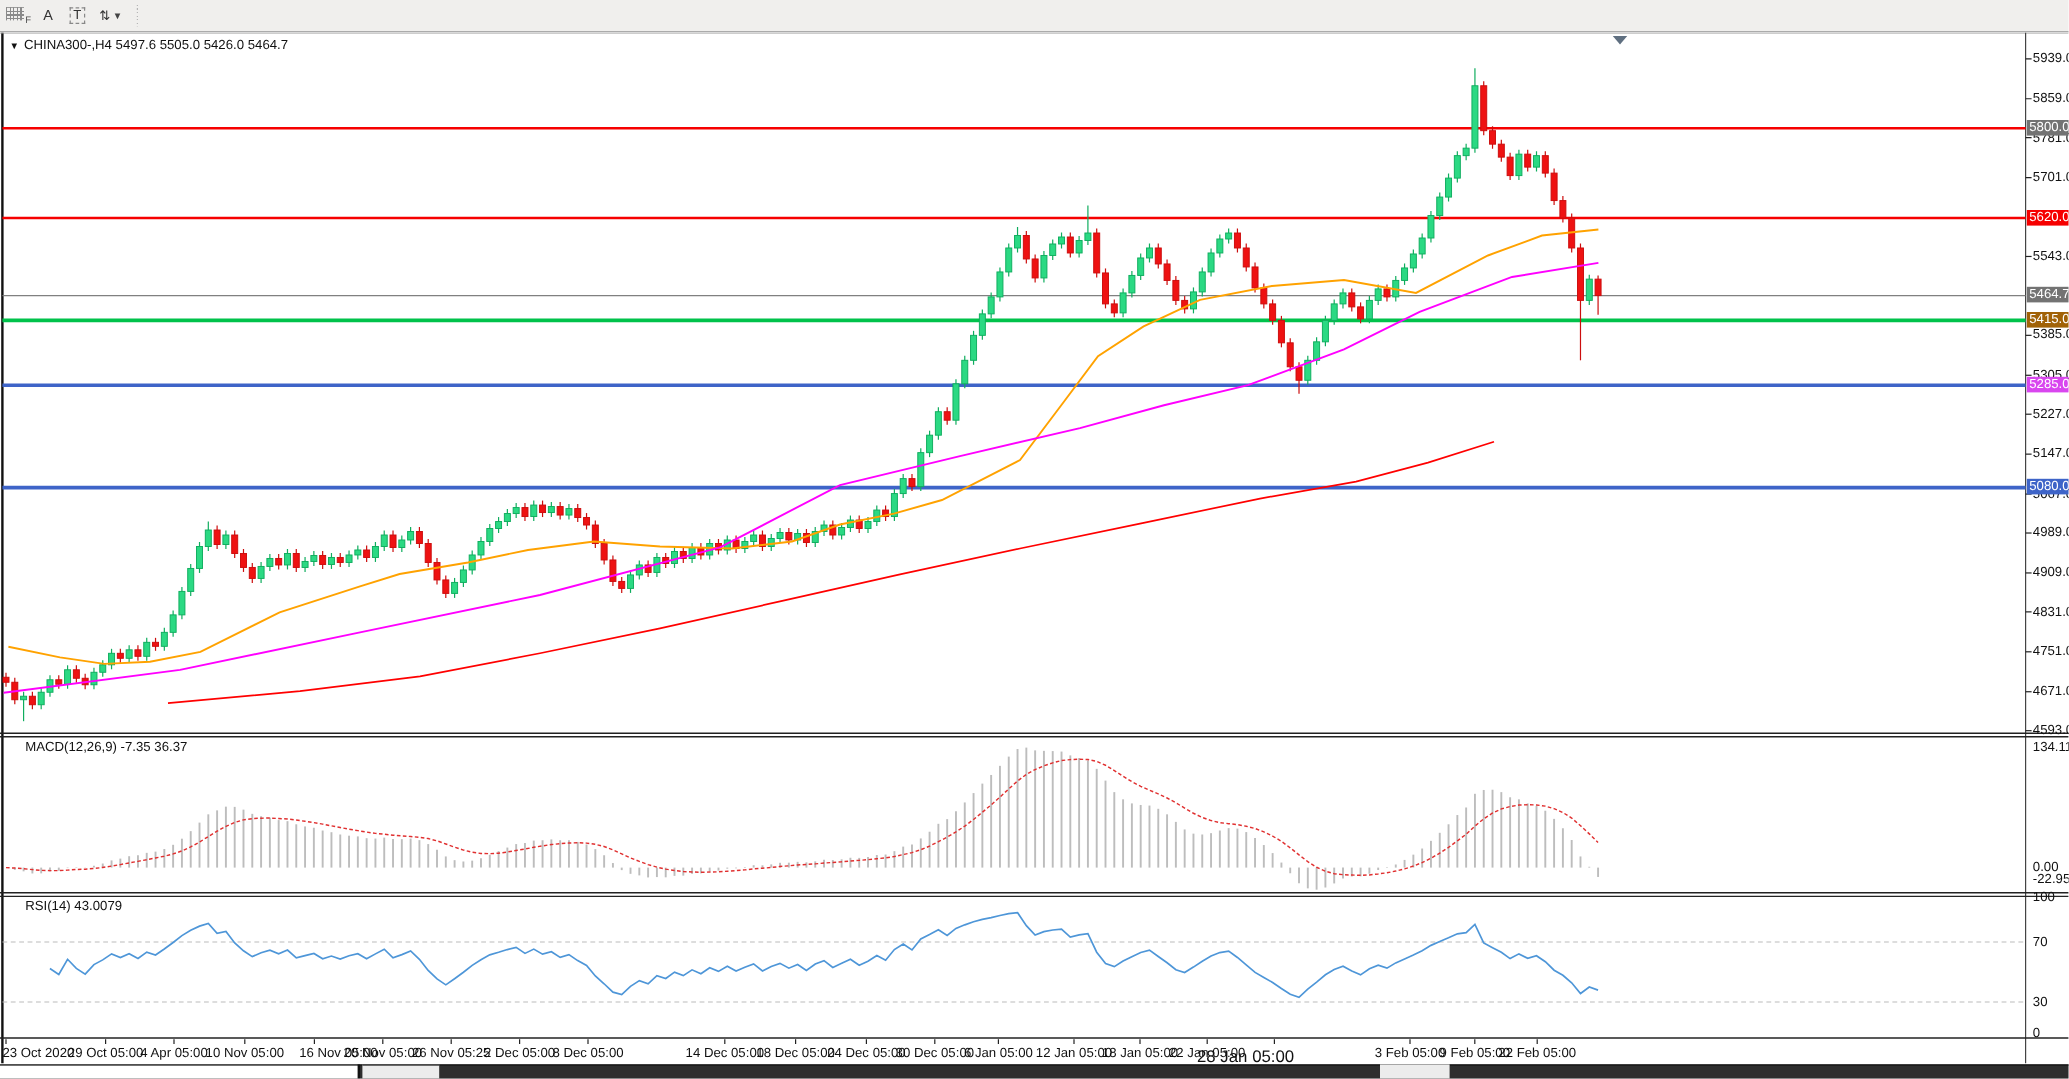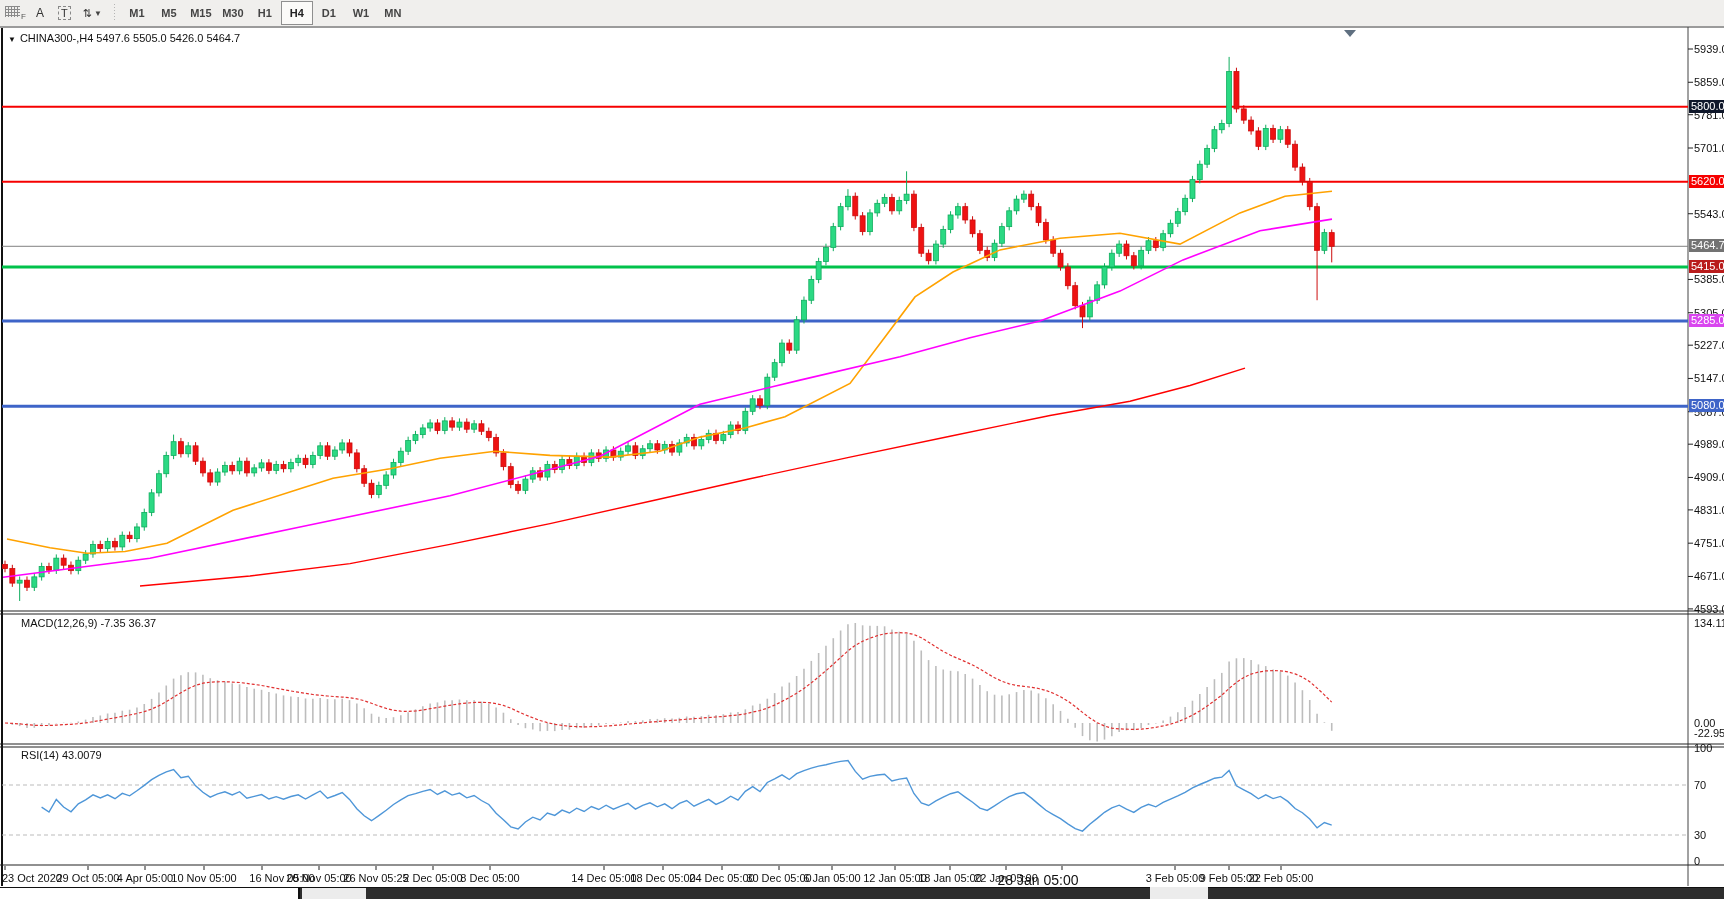--- a/index.html
+++ b/index.html
@@ -47,31 +47,20 @@
         <span>A</span>
       </div>
     <div class="tb-btn dashed">
         <span class="tbox">T</span>
       </div>
     <div class="tb-btn">
       <span style="font-size:11px;">⇅</span>
       <span class="caret">▼</span>
     </div>
     <div class="tb-sep"></div>
-    <div id="tf-group" style="display:flex;">
-        <div class="tf-btn">M1</div>
-        <div class="tf-btn">M5</div>
-        <div class="tf-btn">M15</div>
-        <div class="tf-btn">M30</div>
-        <div class="tf-btn">H1</div>
-        <div class="tf-btn active">H4</div>
-        <div class="tf-btn">D1</div>
-        <div class="tf-btn">W1</div>
-        <div class="tf-btn">MN</div>
-      </div>
   </div>
 
   <div id="chartwin">
     <svg id="plot-svg" width="1724" height="872">
         <line x1="2" y1="0" x2="2" y2="859" stroke="#111" stroke-width="2"></line>
         <line x1="0" y1="0.5" x2="1724" y2="0.5" stroke="#9b9b9b" stroke-width="1"></line>
         <line x1="1688" y1="0" x2="1688" y2="859" stroke="#444" stroke-width="1"></line>
         <line x1="0" y1="584" x2="1724" y2="584" stroke="#222" stroke-width="1.2"></line>
         <line x1="0" y1="587" x2="1724" y2="587" stroke="#222" stroke-width="1.2"></line>
         <line x1="0" y1="717" x2="1724" y2="717" stroke="#222" stroke-width="1.2"></line>
@@ -699,24 +688,24 @@
         <div style="position: absolute; left: 1694px; top: 279.727px; font-size: 11px; color: rgb(17, 17, 17);">5305.0</div>
         <div style="position: absolute; left: 1694px; top: 312.173px; font-size: 11px; color: rgb(17, 17, 17);">5227.0</div>
         <div style="position: absolute; left: 1694px; top: 345.451px; font-size: 11px; color: rgb(17, 17, 17);">5147.0</div>
         <div style="position: absolute; left: 1694px; top: 378.729px; font-size: 11px; color: rgb(17, 17, 17);">5067.0</div>
         <div style="position: absolute; left: 1694px; top: 411.175px; font-size: 11px; color: rgb(17, 17, 17);">4989.0</div>
         <div style="position: absolute; left: 1694px; top: 444.453px; font-size: 11px; color: rgb(17, 17, 17);">4909.0</div>
         <div style="position: absolute; left: 1694px; top: 476.899px; font-size: 11px; color: rgb(17, 17, 17);">4831.0</div>
         <div style="position: absolute; left: 1694px; top: 510.176px; font-size: 11px; color: rgb(17, 17, 17);">4751.0</div>
         <div style="position: absolute; left: 1694px; top: 543.454px; font-size: 11px; color: rgb(17, 17, 17);">4671.0</div>
         <div style="position: absolute; left: 1694px; top: 575.9px; font-size: 11px; color: rgb(17, 17, 17);">4593.0</div>
-        <div class="ybadge" style="position: absolute; left: 1689px; top: 72.8203px; width: 35px; height: 13px; font-size: 11px; line-height: 13px; color: rgb(255, 255, 255); background: #0f172a; padding-left: 2px; box-sizing: border-box;">5800.0</div>
+        <div class="ybadge" style="position: absolute; left: 1689px; top: 72.8203px; width: 35px; height: 13px; font-size: 11px; line-height: 13px; color: rgb(255, 255, 255); background: #737373; padding-left: 2px; box-sizing: border-box;">5800.0</div>
         <div class="ybadge" style="position: absolute; left: 1689px; top: 147.696px; width: 35px; height: 13px; font-size: 11px; line-height: 13px; color: rgb(255, 255, 255); background: rgb(246, 0, 0); padding-left: 2px; box-sizing: border-box;">5620.0</div>
         <div class="ybadge" style="position: absolute; left: 1689px; top: 212.296px; width: 35px; height: 13px; font-size: 11px; line-height: 13px; color: rgb(255, 255, 255); background: #737373; padding-left: 2px; box-sizing: border-box;">5464.7</div>
-        <div class="ybadge" style="position: absolute; left: 1689px; top: 232.97px; width: 35px; height: 13px; font-size: 11px; line-height: 13px; color: rgb(255, 255, 255); background: #b91c1c; padding-left: 2px; box-sizing: border-box;">5415.0</div>
+        <div class="ybadge" style="position: absolute; left: 1689px; top: 232.97px; width: 35px; height: 13px; font-size: 11px; line-height: 13px; color: rgb(255, 255, 255); background: #a16207; padding-left: 2px; box-sizing: border-box;">5415.0</div>
         <div class="ybadge" style="position: absolute; left: 1689px; top: 287.047px; width: 35px; height: 13px; font-size: 11px; line-height: 13px; color: rgb(255, 255, 255); background: #d946ef; padding-left: 2px; box-sizing: border-box;">5285.0</div>
         <div class="ybadge" style="position: absolute; left: 1689px; top: 372.321px; width: 35px; height: 13px; font-size: 11px; line-height: 13px; color: rgb(255, 255, 255); background: rgb(62, 100, 200); padding-left: 2px; box-sizing: border-box;">5080.0</div>
         <div style="position: absolute; left: 1694px; top: 590px; font-size: 11px; color: rgb(17, 17, 17);">134.11</div>
         <div style="position: absolute; left: 1694px; top: 690px; font-size: 11px; color: rgb(17, 17, 17);">0.00</div>
         <div style="position: absolute; left: 1694px; top: 700px; font-size: 11px; color: rgb(17, 17, 17);">-22.95</div>
         <div style="position: absolute; left: 1694px; top: 715px; font-size: 11px; color: rgb(17, 17, 17);">100</div>
         <div style="position: absolute; left: 1694px; top: 752px; font-size: 11px; color: rgb(17, 17, 17);">70</div>
         <div style="position: absolute; left: 1694px; top: 802px; font-size: 11px; color: rgb(17, 17, 17);">30</div>
         <div style="position: absolute; left: 1694px; top: 828px; font-size: 11px; color: rgb(17, 17, 17);">0</div>
         <div style="position: absolute; top: 845px; font-size: 11px; color: rgb(17, 17, 17); white-space: nowrap; left: 2px;">23 Oct 2020</div>

